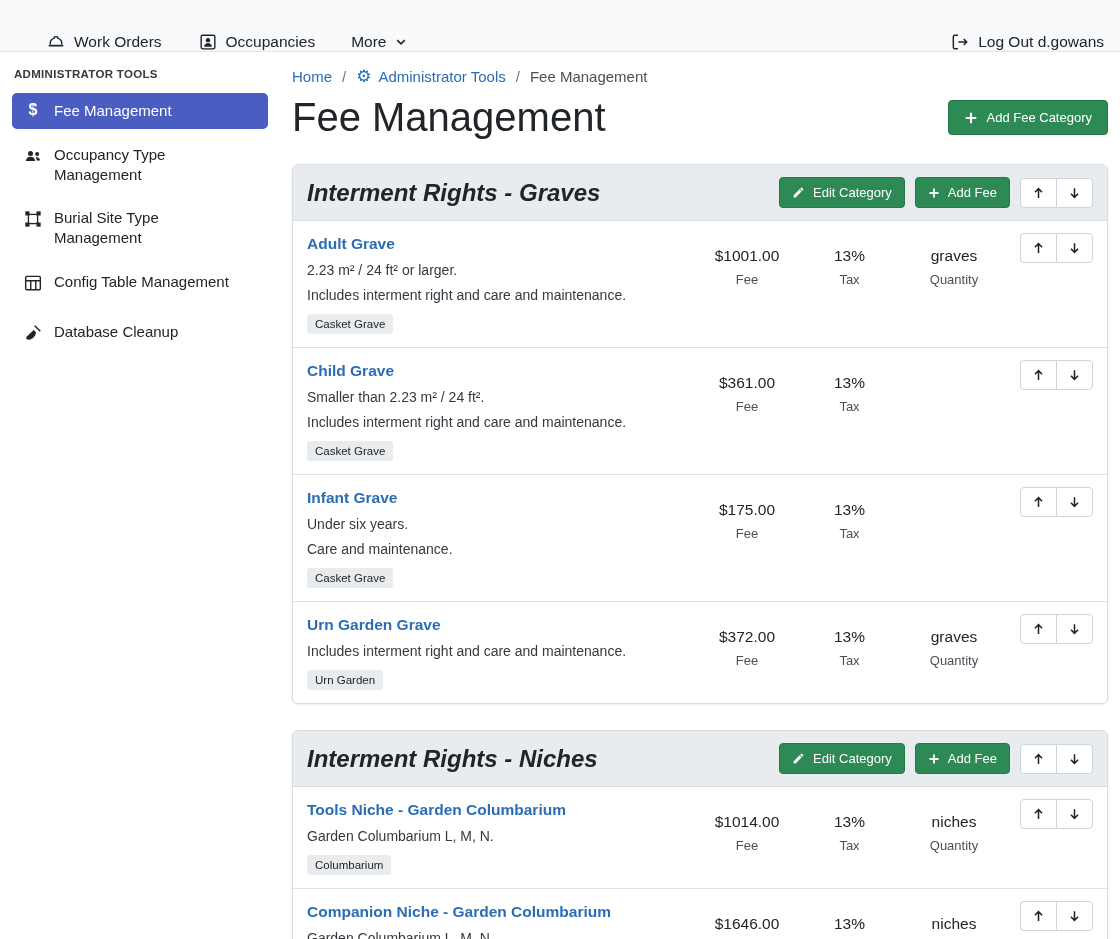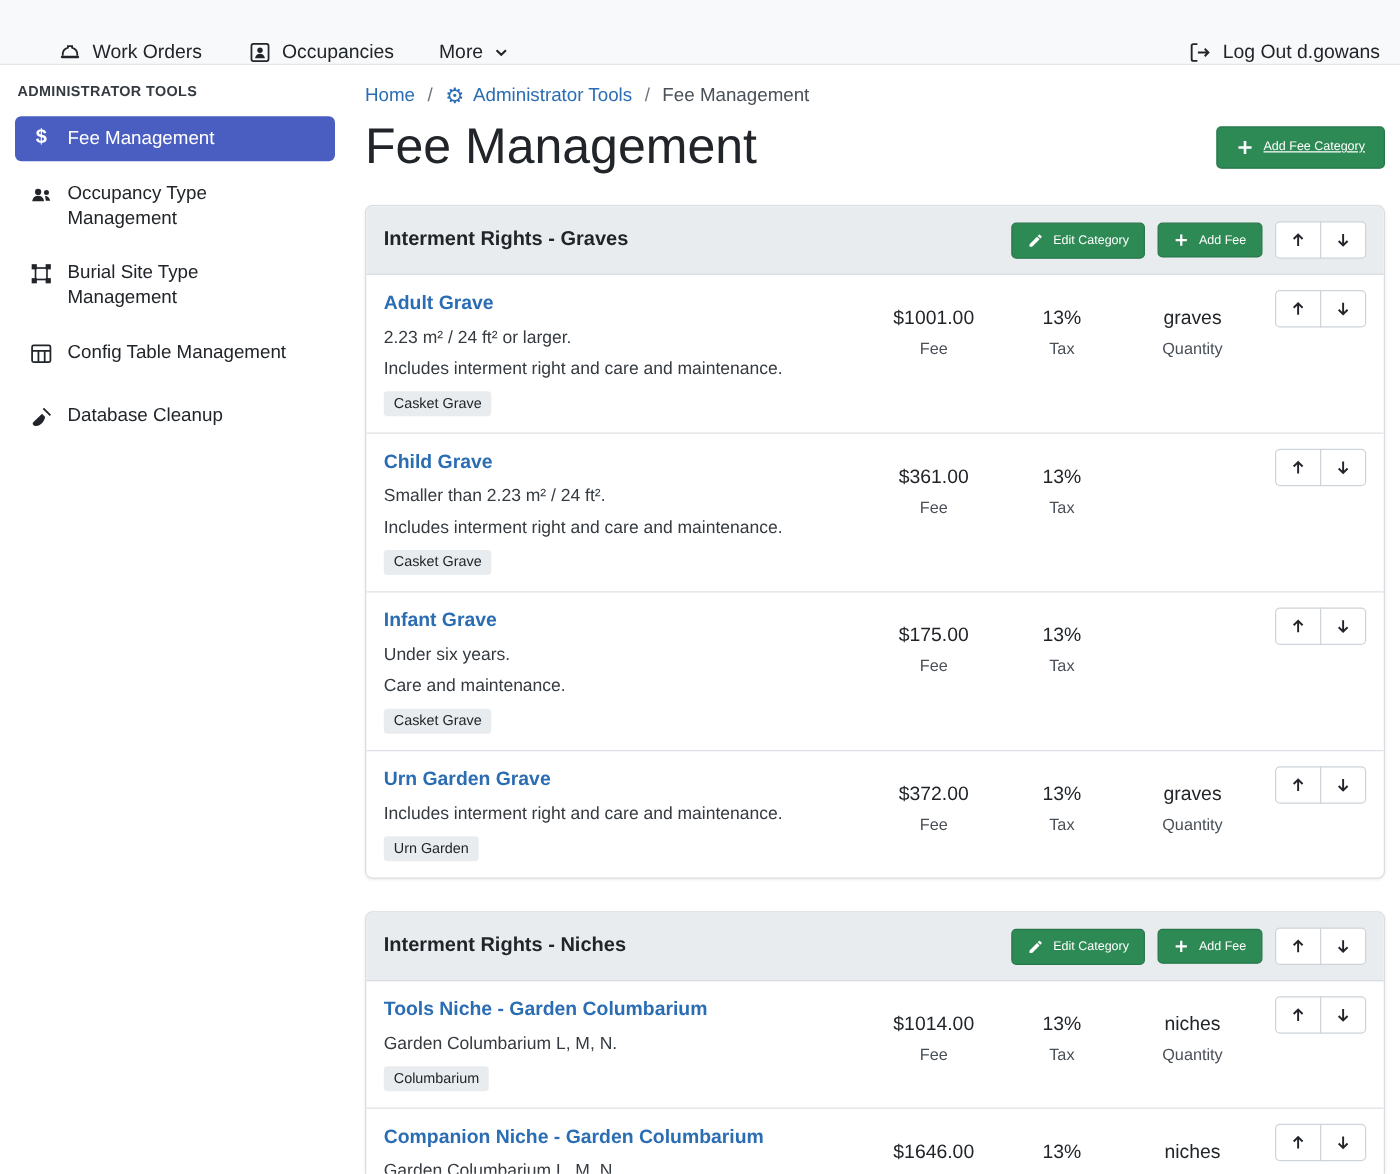--- a/index.html
+++ b/index.html
@@ -52,41 +52,41 @@
   .crumb-current{color:#495057;}
   .gear-glyph{font-size:17px;line-height:1;color:var(--link);}
 
   .title-row{display:flex;justify-content:space-between;align-items:center;margin:8px 0 24px;}
   .page-title{font-size:40px;font-weight:500;margin:0;color:#212529;}
 
   .btn-green{
     background:var(--green);border:1px solid var(--greenBorder);color:#fff;border-radius:4px;
     display:inline-flex;align-items:center;gap:8px;
   }
-  .btn-lg{font-size:10px;padding:9px 15px;text-decoration:underline;}
-  .btn-sm{font-size:10px;padding:7px 12px;}
+  .btn-lg{font-size:13px;padding:9px 15px;}
+  .btn-sm{font-size:13px;padding:7px 12px;}
   .btn-outline{
     background:#fff;border:1px solid #ced4da;border-radius:4px;padding:7px 11px;
     display:inline-flex;align-items:center;justify-content:center;
   }
   .arrow-group{display:inline-flex;}
   .arrow-group .btn-outline{border-radius:0;}
   .arrow-group .btn-outline:first-child{border-radius:4px 0 0 4px;}
   .arrow-group .btn-outline:last-child{border-radius:0 4px 4px 0;margin-left:-1px;}
 
   
   .card{
     border:1px solid #d9dde1;border-radius:6px;background:#fff;overflow:hidden;
     box-shadow:0 1px 3px rgba(0,0,0,.08);margin-bottom:26px;
   }
   .card-header{
     background:#e9ecef;border-bottom:1px solid #d9dde1;padding:12px 14px;
     display:flex;align-items:center;
   }
-  .card-title{flex:1;font-size:16px;font-weight:600;margin:0;color:#212529;}
+  .card-title{flex:1;font-size:24px;font-weight:600;margin:0;color:#212529;font-style:italic;}
   .header-actions{display:flex;align-items:center;gap:10px;}
 
   .fee-row{display:flex;align-items:flex-start;padding:12px 14px 13px;border-bottom:1px solid #dee2e6;}
   .fee-row:last-child{border-bottom:none;}
   .fee-main{flex:1;min-width:0;padding-right:10px;}
   .fee-name{color:var(--link);font-weight:700;font-size:15.5px;display:inline-block;margin-top:2px;cursor:pointer;}
   .fee-line{font-size:14px;color:#343a40;margin-top:9px;}
   .tag{
     display:inline-block;background:#e9ecef;border-radius:3px;padding:4px 8px;
     font-size:11.5px;color:#212529;margin-top:11px;

